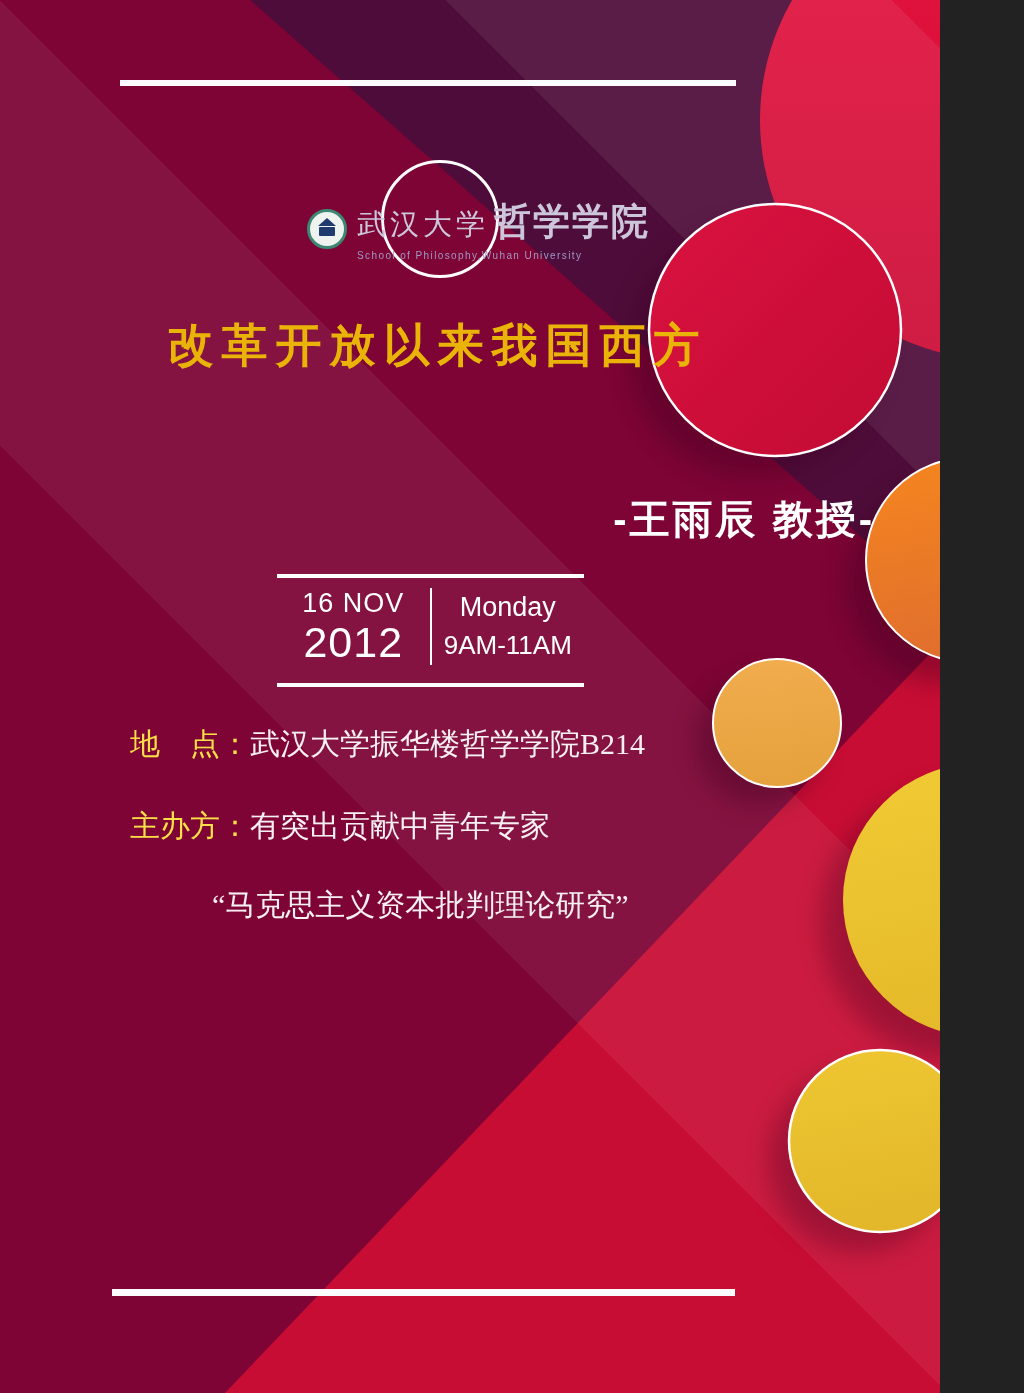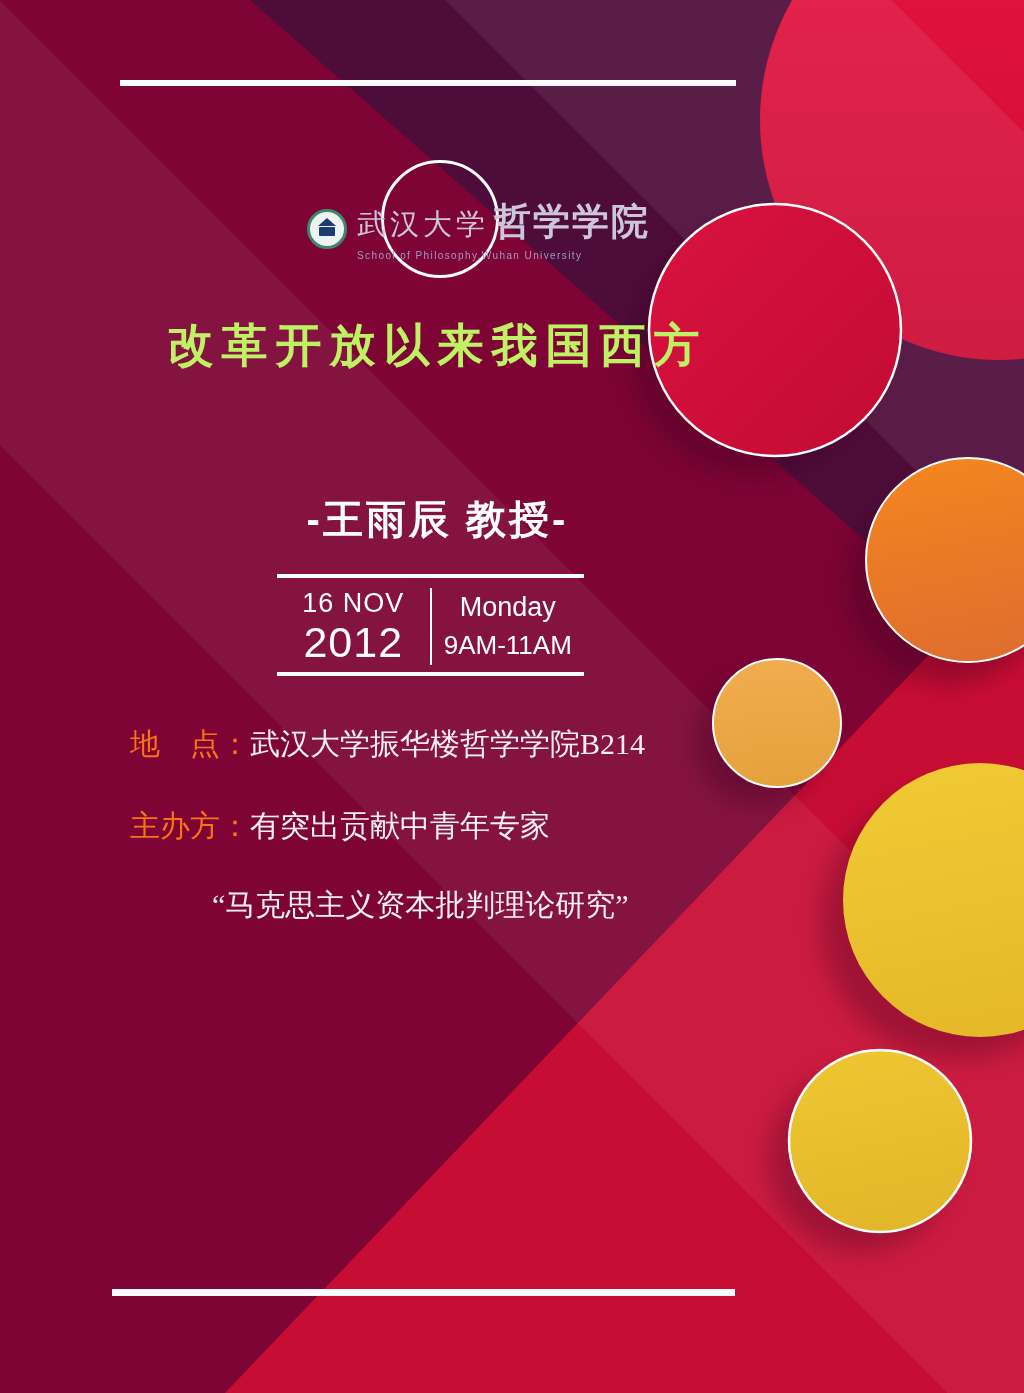--- a/index.html
+++ b/index.html
@@ -1,17 +1,17 @@
 <!DOCTYPE html>
 <html><head>
 <meta charset="utf-8">
 <style>
   html,body { margin:0; padding:0; background:#222; }
   .poster {
-    position:relative; width:1024px; height:1393px; overflow:hidden;
+    position:relative; width:940px; height:1393px; overflow:hidden;
     background:#7d0435;
     font-family:"Liberation Sans", sans-serif;
   }
   .bg-svg { position:absolute; left:0; top:0; width:1024px; height:1393px; }
 
   .hline { position:absolute; background:#fbfafc; }
   .hline.top    { left:120px; top:80px;   width:616px; height:6px; }
   .hline.bottom { left:112px; top:1289px; width:623px; height:7px; }
 
   
@@ -42,46 +42,46 @@
   .logo-cn .cn-a { font-size:29px; letter-spacing:4px; }
   .logo-cn .cn-b { font-size:37px; font-weight:bold; letter-spacing:2px; }
   .logo-en {
     color:#a29ac6; font-size:10px; letter-spacing:1.4px;
     margin-top:3px; white-space:nowrap;
   }
 
   
   .title {
     position:absolute; left:0; top:316px; width:875px; text-align:center;
-    color:#bef264; font-weight:bold; font-size:46px; letter-spacing:8px;
+    color:#eab308; font-weight:bold; font-size:46px; letter-spacing:8px;
     line-height:59px; white-space:nowrap;
   }
   .speaker {
-    position:absolute; left:0; top:492px; width:875px; text-align:center;
+    position:absolute; left:0; top:492px; width:875px; text-align:right;
     color:#ffffff; font-size:40px; font-weight:bold; letter-spacing:3px;
     white-space:nowrap;
   }
 
   
   .schedule {
     position:absolute; left:277px; top:574px; width:307px;
     border-top:4px solid #fff; border-bottom:4px solid #fff;
-    display:flex; align-items:stretch; padding:10px 0 7px;
+    display:flex; align-items:stretch; padding:10px 0 18px;
     box-sizing:border-box; color:#ffffff;
   }
   .sch-cell { flex:1; text-align:center; display:flex; flex-direction:column; justify-content:center; }
   .sch-divider { width:2px; background:#ffffff; }
   .sch-date { font-size:27px; letter-spacing:1px; }
   .sch-year { font-size:43px; line-height:46px; letter-spacing:1px; }
   .sch-day  { font-size:27px; }
   .sch-time { font-size:26px; margin-top:7px; }
 
   
   .info { position:absolute; left:130px; color:#f7f0f3; font-family:"Liberation Serif", serif; }
-  .lbl { color:#f97316; }
+  .lbl { color:#fde047; }
   .row-location { top:724px; font-size:30px; white-space:nowrap; }
   .row-organizer { top:804px; font-size:30px; line-height:44px; white-space:nowrap; }
   .row-organizer .line2 { display:block; padding-left:82px;margin-top:35px; }
   .row-intro { top:924px; width:652px; font-size:30px; line-height:44.5px; }
 </style>
 </head>
 <body>
 
 <div class="poster">
 

